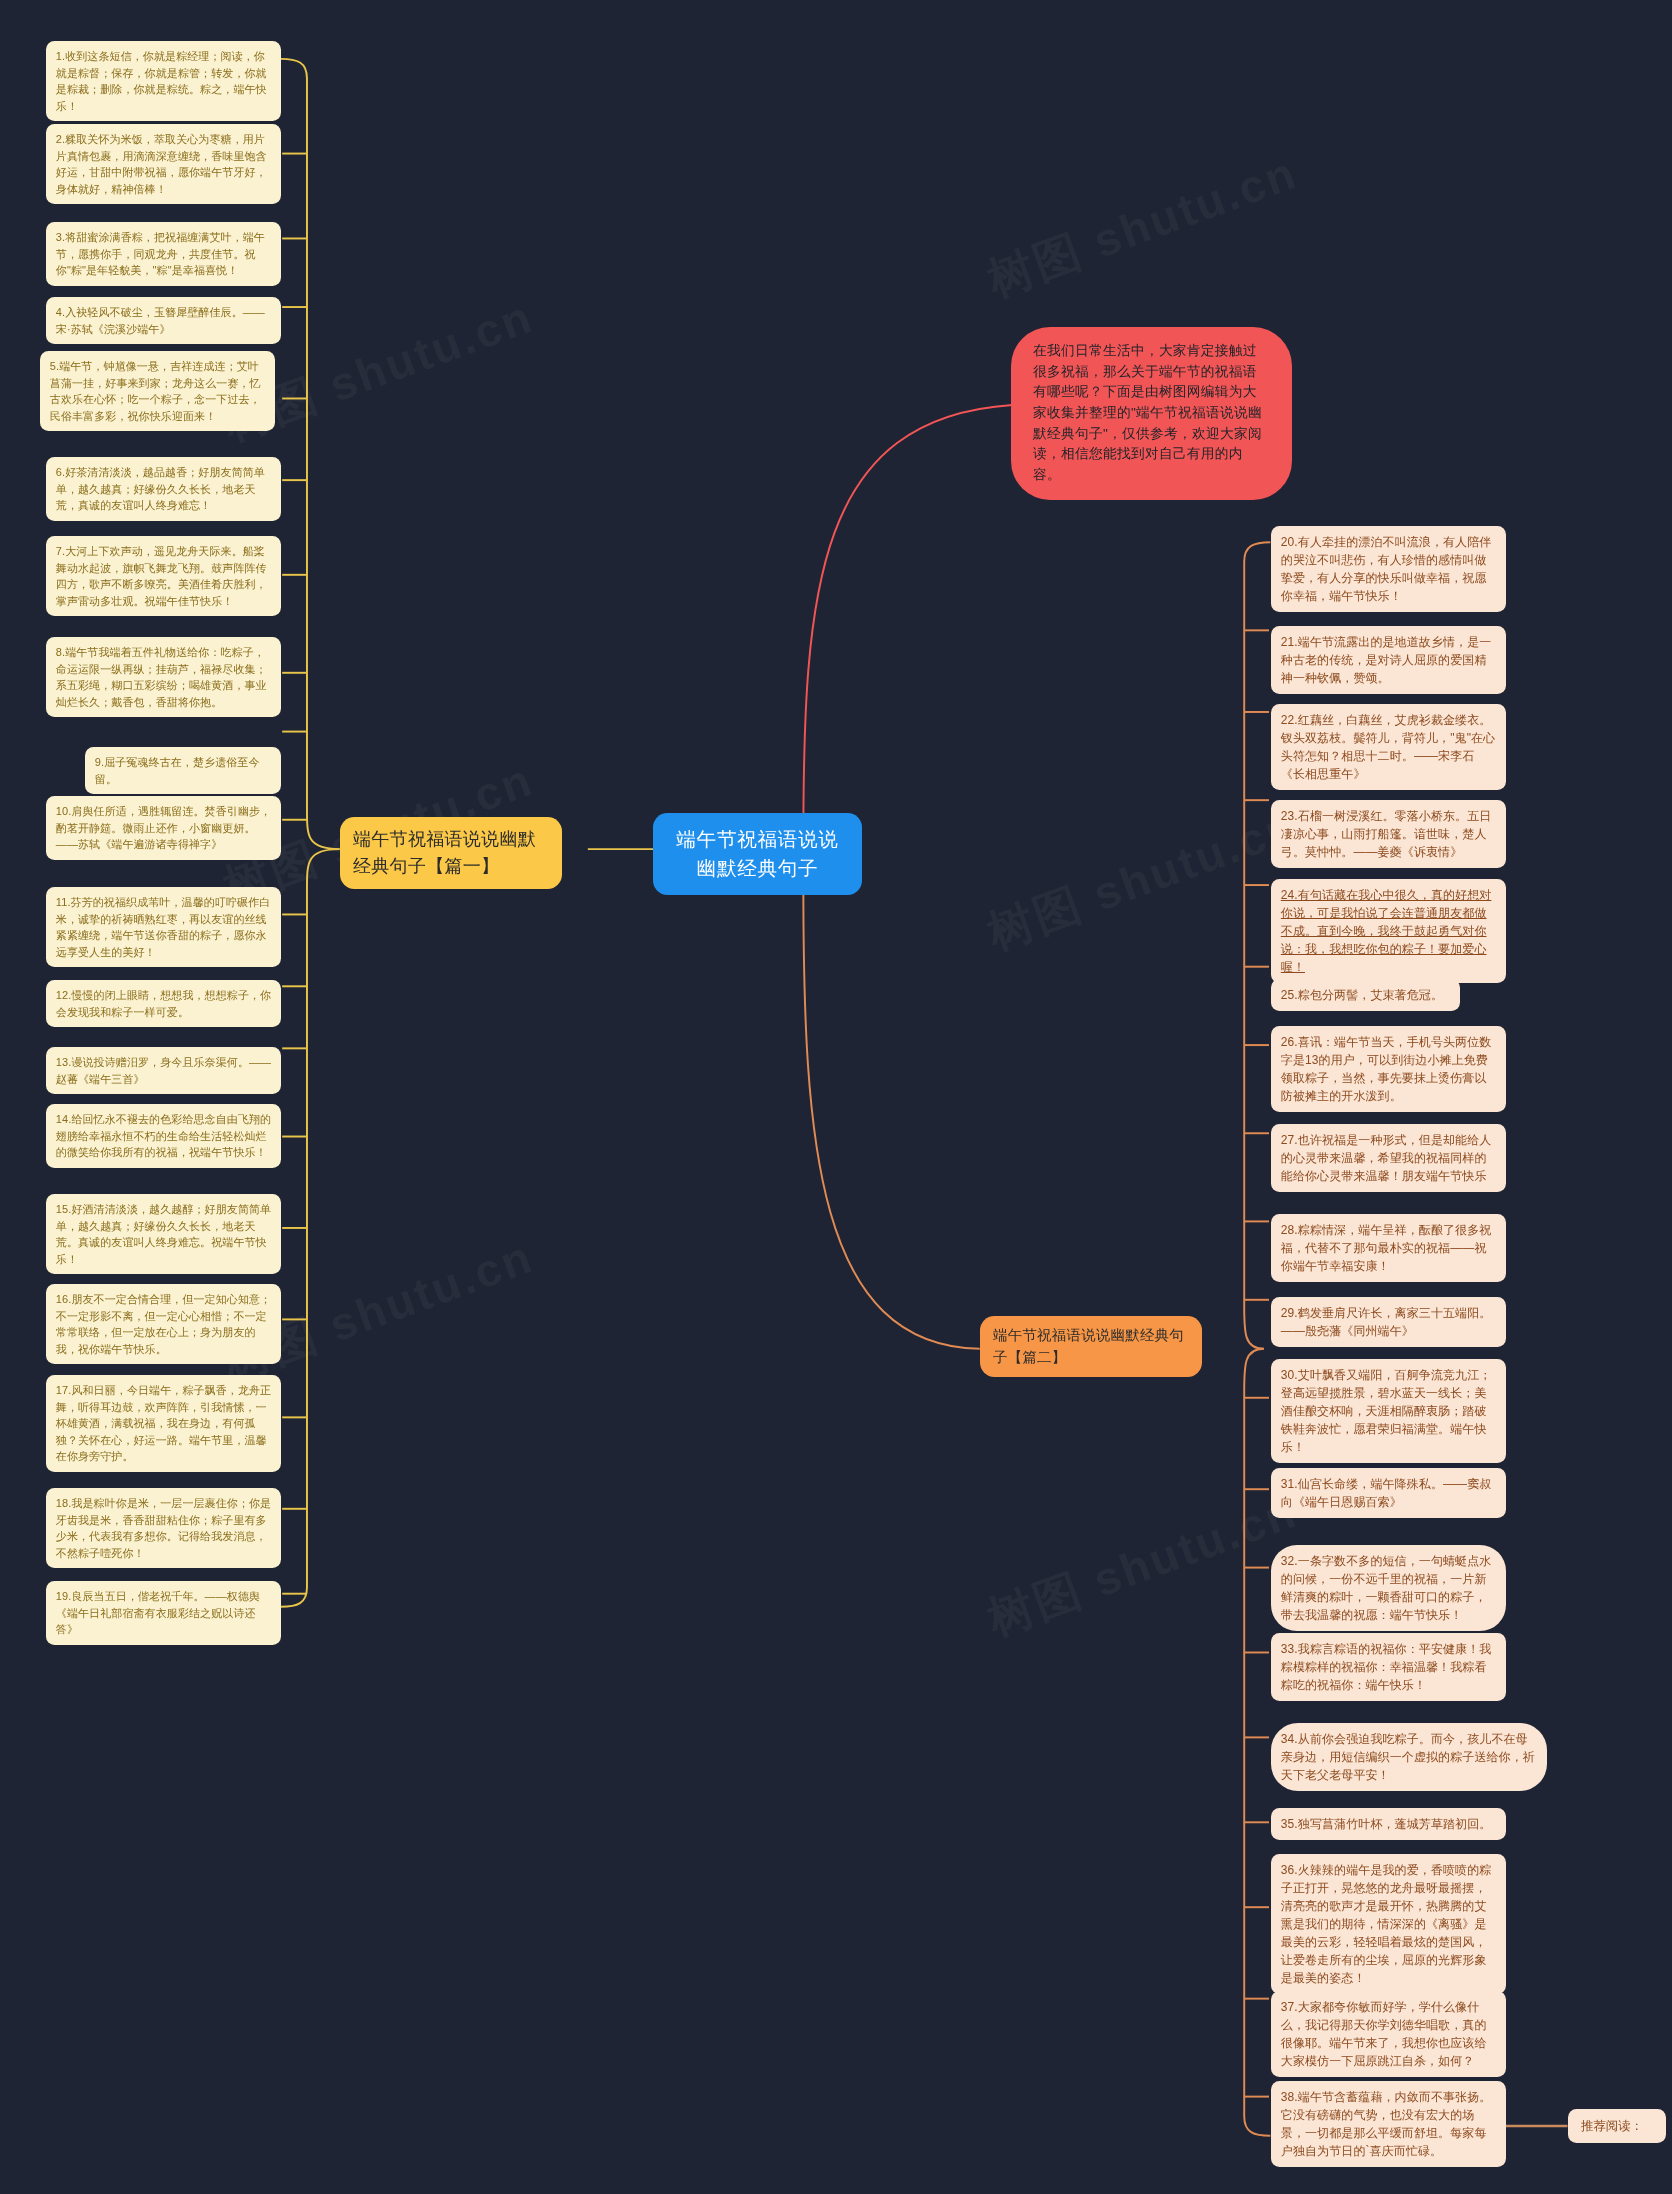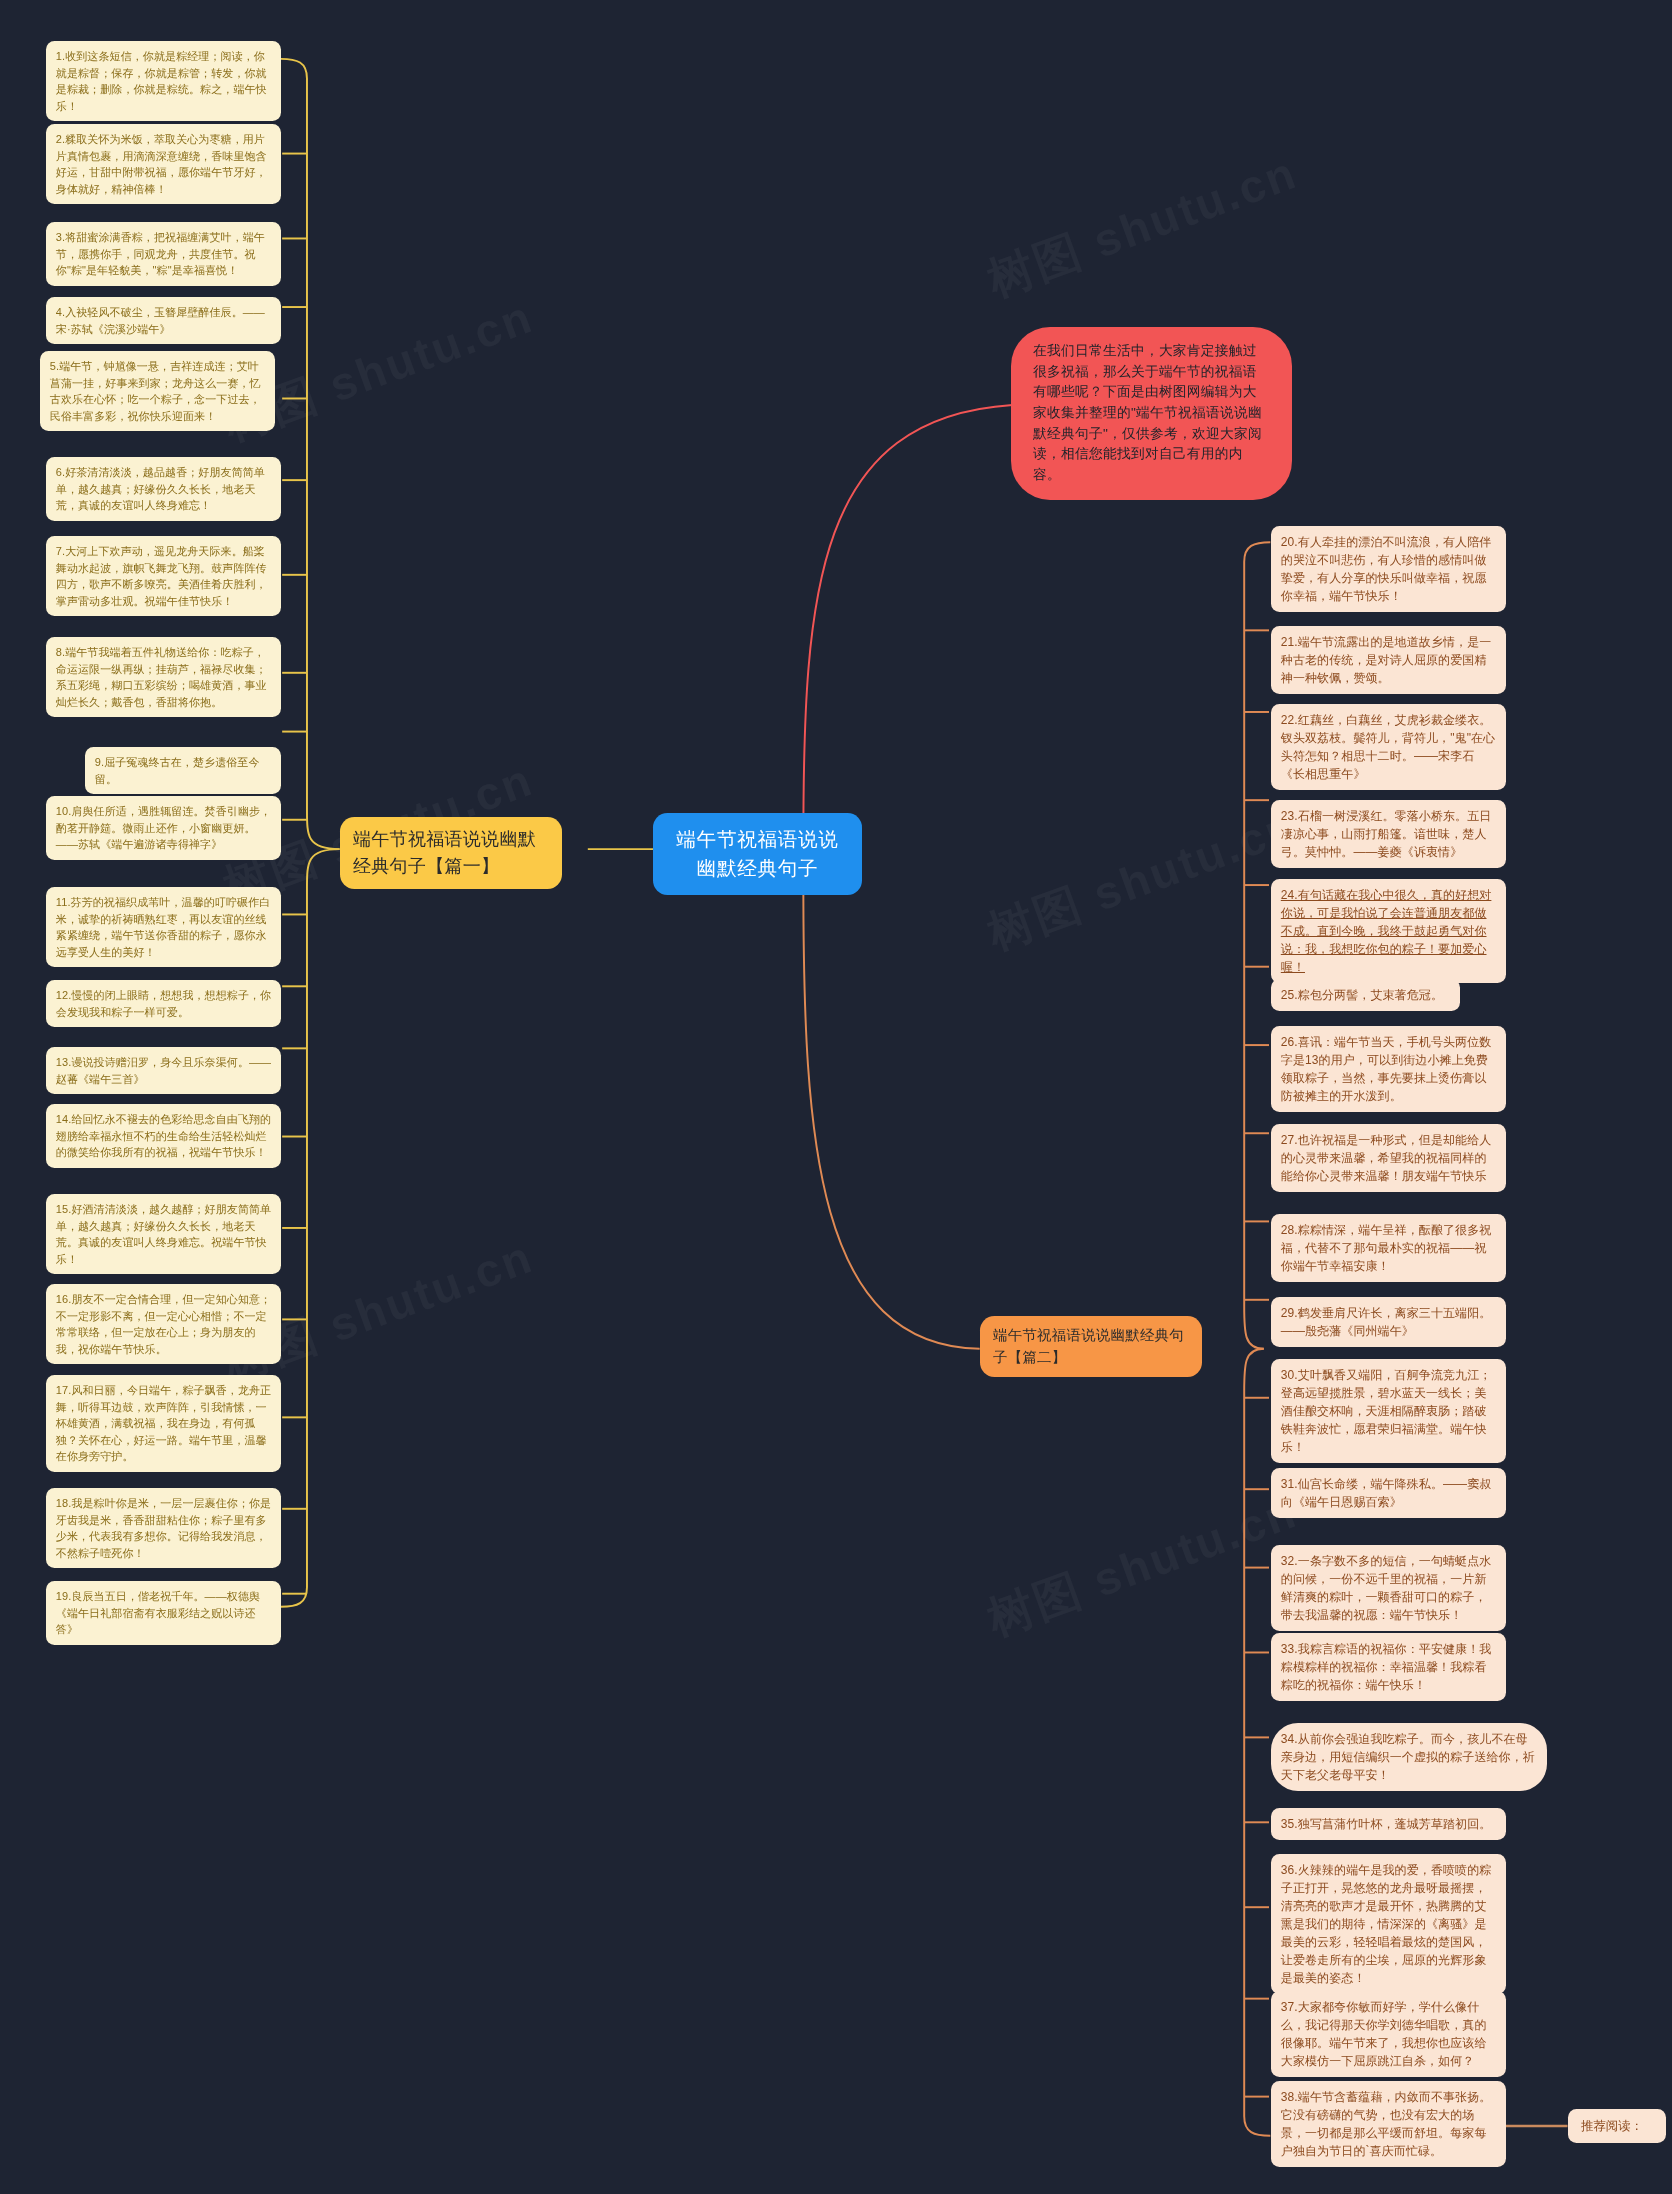--- a/index.html
+++ b/index.html
@@ -230,21 +230,21 @@
   <div class="node node-leaf-right" style="left:1271px; top:704px; width:235px;">22.红藕丝，白藕丝，艾虎衫裁金缕衣。钗头双荔枝。鬓符儿，背符儿，"鬼"在心头符怎知？相思十二时。——宋李石《长相思重午》</div>
   <div class="node node-leaf-right" style="left:1271px; top:800px; width:235px;">23.石榴一树浸溪红。零落小桥东。五日凄凉心事，山雨打船篷。谙世味，楚人弓。莫忡忡。——姜夔《诉衷情》</div>
   <div class="node node-leaf-right" style="left:1271px; top:879px; width:235px;text-decoration:underline;">24.有句话藏在我心中很久，真的好想对你说，可是我怕说了会连普通朋友都做不成。直到今晚，我终于鼓起勇气对你说：我，我想吃你包的粽子！要加爱心喔！</div>
   <div class="node node-leaf-right" style="left:1271px; top:979px; width:189px;">25.粽包分两髻，艾束著危冠。</div>
   <div class="node node-leaf-right" style="left:1271px; top:1026px; width:235px;">26.喜讯：端午节当天，手机号头两位数字是13的用户，可以到街边小摊上免费领取粽子，当然，事先要抹上烫伤膏以防被摊主的开水泼到。</div>
   <div class="node node-leaf-right" style="left:1271px; top:1124px; width:235px;">27.也许祝福是一种形式，但是却能给人的心灵带来温馨，希望我的祝福同样的能给你心灵带来温馨！朋友端午节快乐</div>
   <div class="node node-leaf-right" style="left:1271px; top:1214px; width:235px;">28.粽粽情深，端午呈祥，酝酿了很多祝福，代替不了那句最朴实的祝福——祝你端午节幸福安康！</div>
   <div class="node node-leaf-right" style="left:1271px; top:1297px; width:235px;">29.鹤发垂肩尺许长，离家三十五端阳。——殷尧藩《同州端午》</div>
   <div class="node node-leaf-right" style="left:1271px; top:1359px; width:235px;">30.艾叶飘香又端阳，百舸争流竞九江；登高远望揽胜景，碧水蓝天一线长；美酒佳酿交杯响，天涯相隔醉衷肠；踏破铁鞋奔波忙，愿君荣归福满堂。端午快乐！</div>
   <div class="node node-leaf-right" style="left:1271px; top:1468px; width:235px;">31.仙宫长命缕，端午降殊私。——窦叔向《端午日恩赐百索》</div>
-  <div class="node node-leaf-right" style="left:1271px; top:1545px; width:235px;">32.一条字数不多的短信，一句蜻蜓点水的问候，一份不远千里的祝福，一片新鲜清爽的粽叶，一颗香甜可口的粽子，带去我温馨的祝愿：端午节快乐！</div>
+  <div class="node node-leaf-right" style="left:1271px; top:1545px; width:235px;border-radius:26px;">32.一条字数不多的短信，一句蜻蜓点水的问候，一份不远千里的祝福，一片新鲜清爽的粽叶，一颗香甜可口的粽子，带去我温馨的祝愿：端午节快乐！</div>
   <div class="node node-leaf-right" style="left:1271px; top:1633px; width:235px;">33.我粽言粽语的祝福你：平安健康！我粽模粽样的祝福你：幸福温馨！我粽看粽吃的祝福你：端午快乐！</div>
   <div class="node node-leaf-right" style="left:1271px; top:1723px; width:276px;border-radius:27px;">34.从前你会强迫我吃粽子。而今，孩儿不在母亲身边，用短信编织一个虚拟的粽子送给你，祈天下老父老母平安！</div>
   <div class="node node-leaf-right" style="left:1271px; top:1808px; width:235px;">35.独写菖蒲竹叶杯，蓬城芳草踏初回。</div>
   <div class="node node-leaf-right" style="left:1271px; top:1854px; width:235px;">36.火辣辣的端午是我的爱，香喷喷的粽子正打开，晃悠悠的龙舟最呀最摇摆，清亮亮的歌声才是最开怀，热腾腾的艾熏是我们的期待，情深深的《离骚》是最美的云彩，轻轻唱着最炫的楚国风，让爱卷走所有的尘埃，屈原的光辉形象是最美的姿态！</div>
   <div class="node node-leaf-right" style="left:1271px; top:1991px; width:235px;">37.大家都夸你敏而好学，学什么像什么，我记得那天你学刘德华唱歌，真的很像耶。端午节来了，我想你也应该给大家模仿一下屈原跳江自杀，如何？</div>
   <div class="node node-leaf-right" style="left:1271px; top:2081px; width:235px;">38.端午节含蓄蕴藉，内敛而不事张扬。它没有磅礴的气势，也没有宏大的场景，一切都是那么平缓而舒坦。每家每户独自为节日的`喜庆而忙碌。</div>
 
 </div>
 
 

